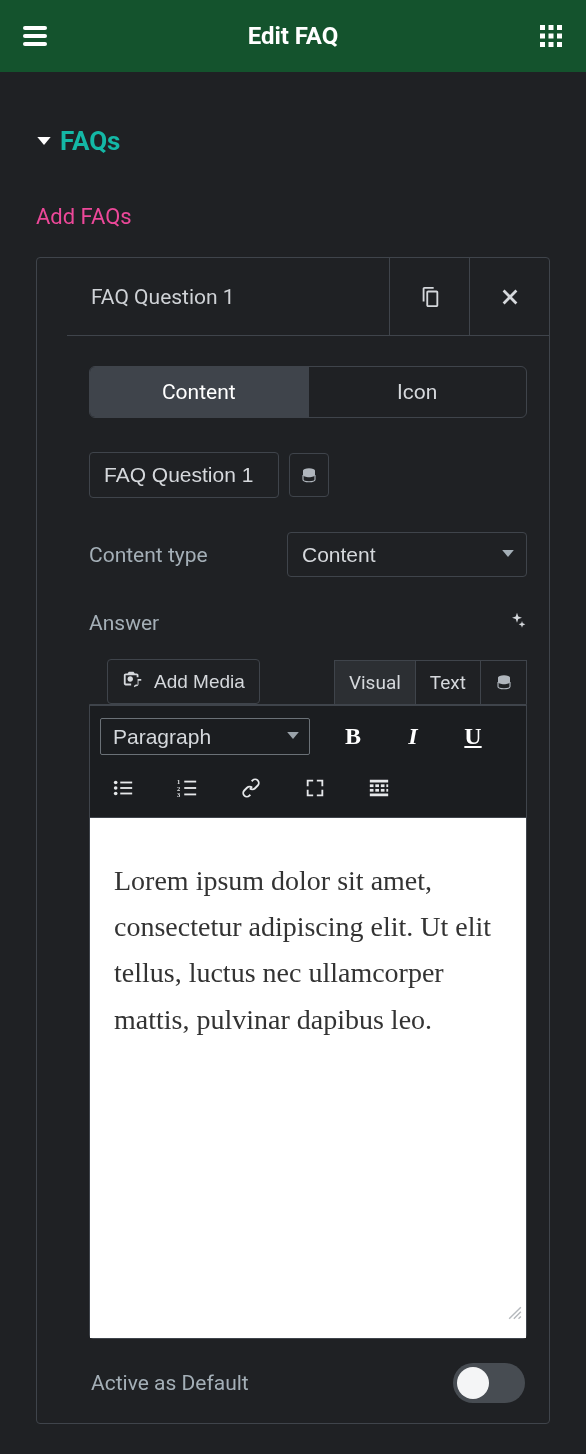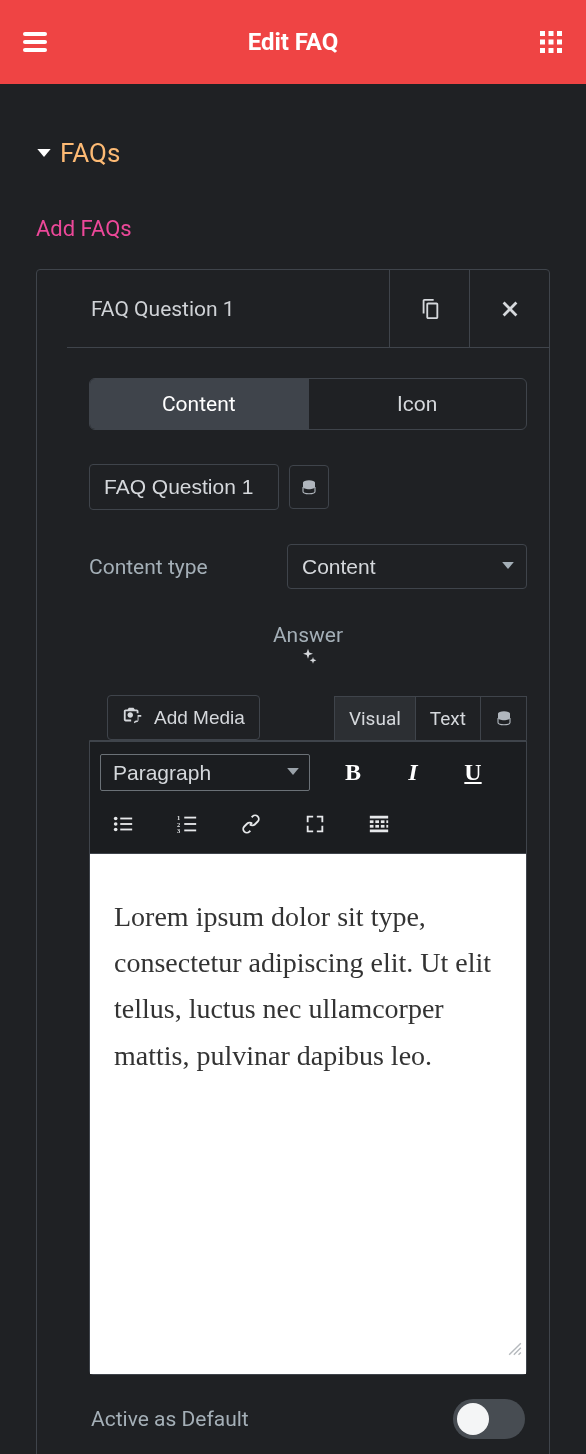--- a/index.html
+++ b/index.html
@@ -7,22 +7,22 @@
     width: 586px;
     height: 1454px;
     background: #1f2124;
     font-family: -apple-system, BlinkMacSystemFont, "Segoe UI", Roboto, sans-serif;
     color: #d5d8dc;
     overflow: hidden;
   }
 
   
   .header {
-    background: #ef4444;
-    height: 84px;
+    background: #14532d;
+    height: 72px;
     display: flex;
     align-items: center;
     justify-content: space-between;
     padding: 0 20px;
   }
   .header-title {
     color: #fff;
     font-size: 24px;
     font-weight: 700;
     flex: 1;
@@ -47,23 +47,23 @@
   .section-header {
     display: flex;
     align-items: center;
     gap: 8px;
     margin: 36px 0 48px 0;
     cursor: pointer;
   }
   .section-header .caret { display:inline-flex; }
   .section-header .caret svg { fill:#fff; }
   .section-title {
-    color: #fdba74;
+    color: #14b8a6;
     font-size: 26px;
-    font-weight: 400;
+    font-weight: 700;
   }
 
   .field-label {
     color: #ec4899;
     font-size: 22px;
     font-weight: 400;
   }
 
   
   .repeater {
@@ -191,21 +191,20 @@
     pointer-events:none;
   }
   .select-caret svg { fill:#a4afb7; }
 
   
   .answer-row {
     display:flex;
     align-items:center;
     justify-content:flex-start;
     margin-bottom: 24px;
-    flex-direction: column;
   }
   .sparkle svg { fill:#d5d8dc; width:20px; height:20px; }
 
   
   .editor {
     border:1px solid #3f444b;
     border-radius:4px;
     background:transparent;
   }
   .add-media-btn {
@@ -518,21 +517,21 @@
                   <rect x="2" y="13" width="4" height="3"></rect>
                   <rect x="8" y="13" width="4" height="3"></rect>
                   <rect x="14" y="13" width="4" height="3"></rect>
                   <rect x="20" y="13" width="2" height="3"></rect>
                   <rect x="2" y="18" width="20" height="3"></rect>
                 </svg>
             </div>
           </div>
         </div>
         <div class="editor-content">
-          <span>Lorem ipsum dolor sit type, consectetur adipiscing elit. Ut elit tellus, luctus nec ullamcorper mattis, pulvinar dapibus leo.</span>
+          <span>Lorem ipsum dolor sit amet, consectetur adipiscing elit. Ut elit tellus, luctus nec ullamcorper mattis, pulvinar dapibus leo.</span>
           <span class="editor-resize">
             <svg viewBox="0 0 12 12" width="14" height="14">
                 <path d="M12 0v12H0z" fill="none"></path>
                 <path d="M11 5l-6 6M11 9l-2 2M11 1L1 11" stroke="#b5b9bd" stroke-width="1.2"></path>
               </svg>
           </span>
         </div>
       </div>
 
       <div class="toggle-row">

